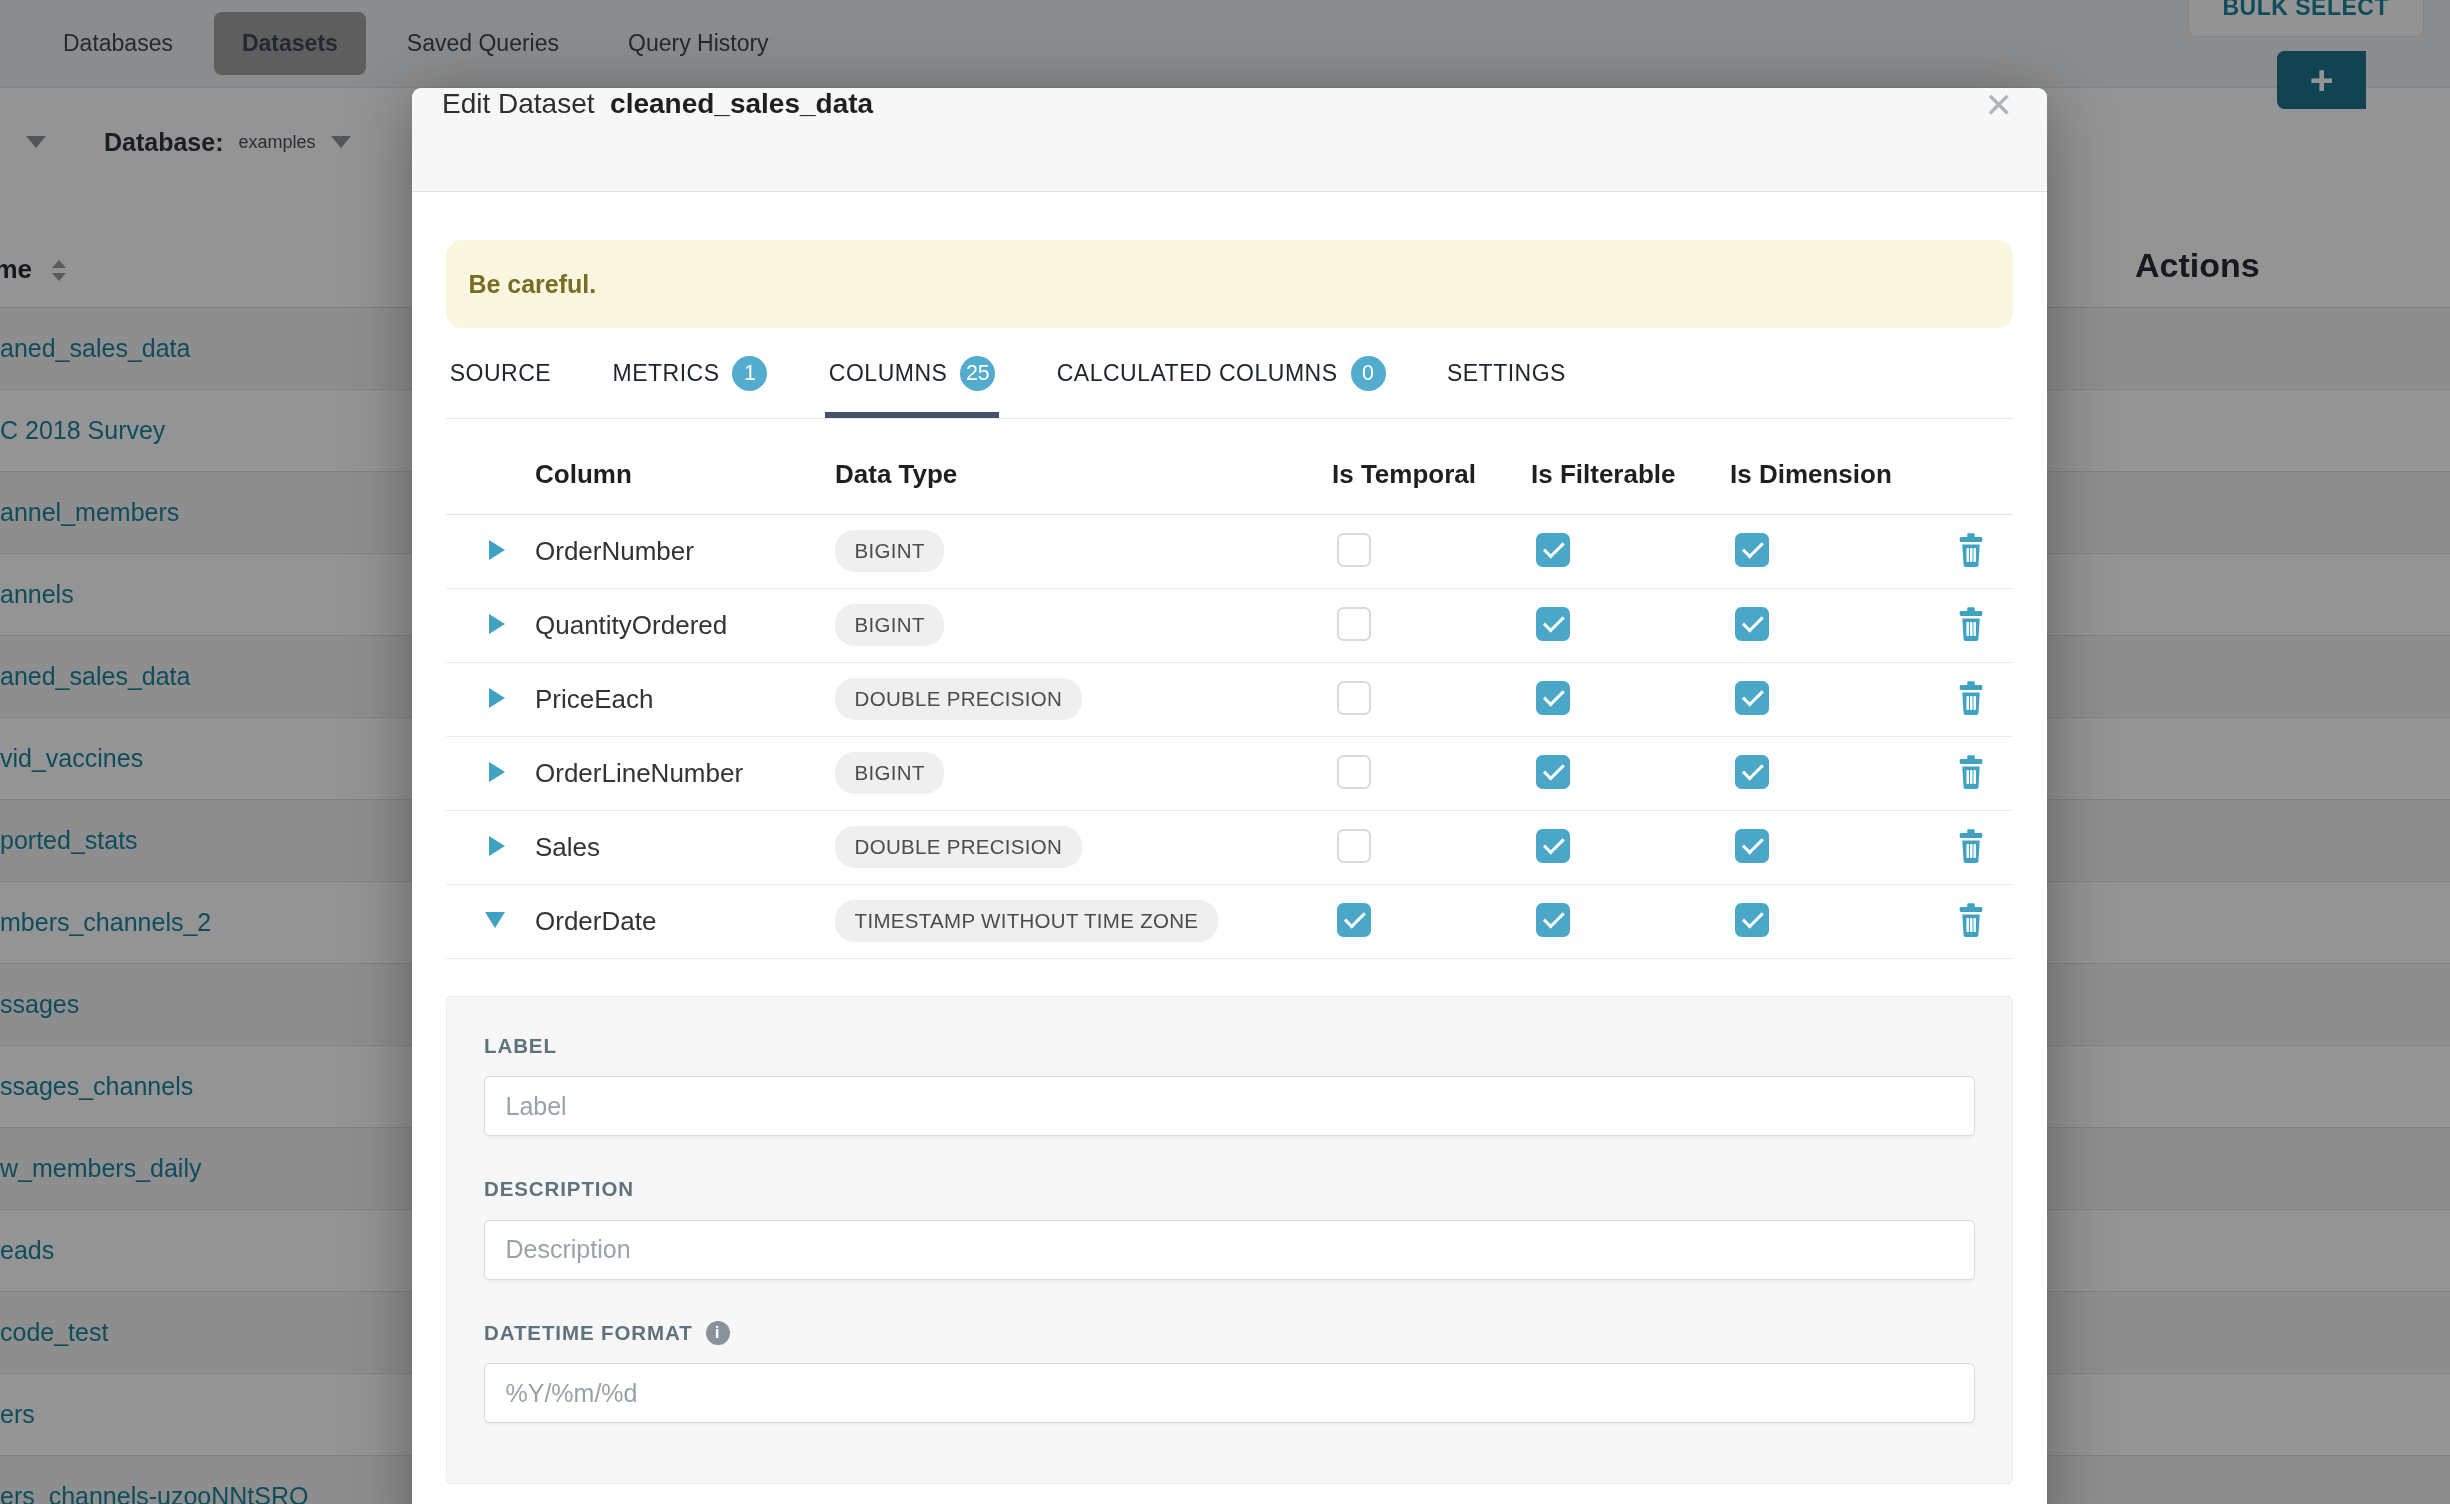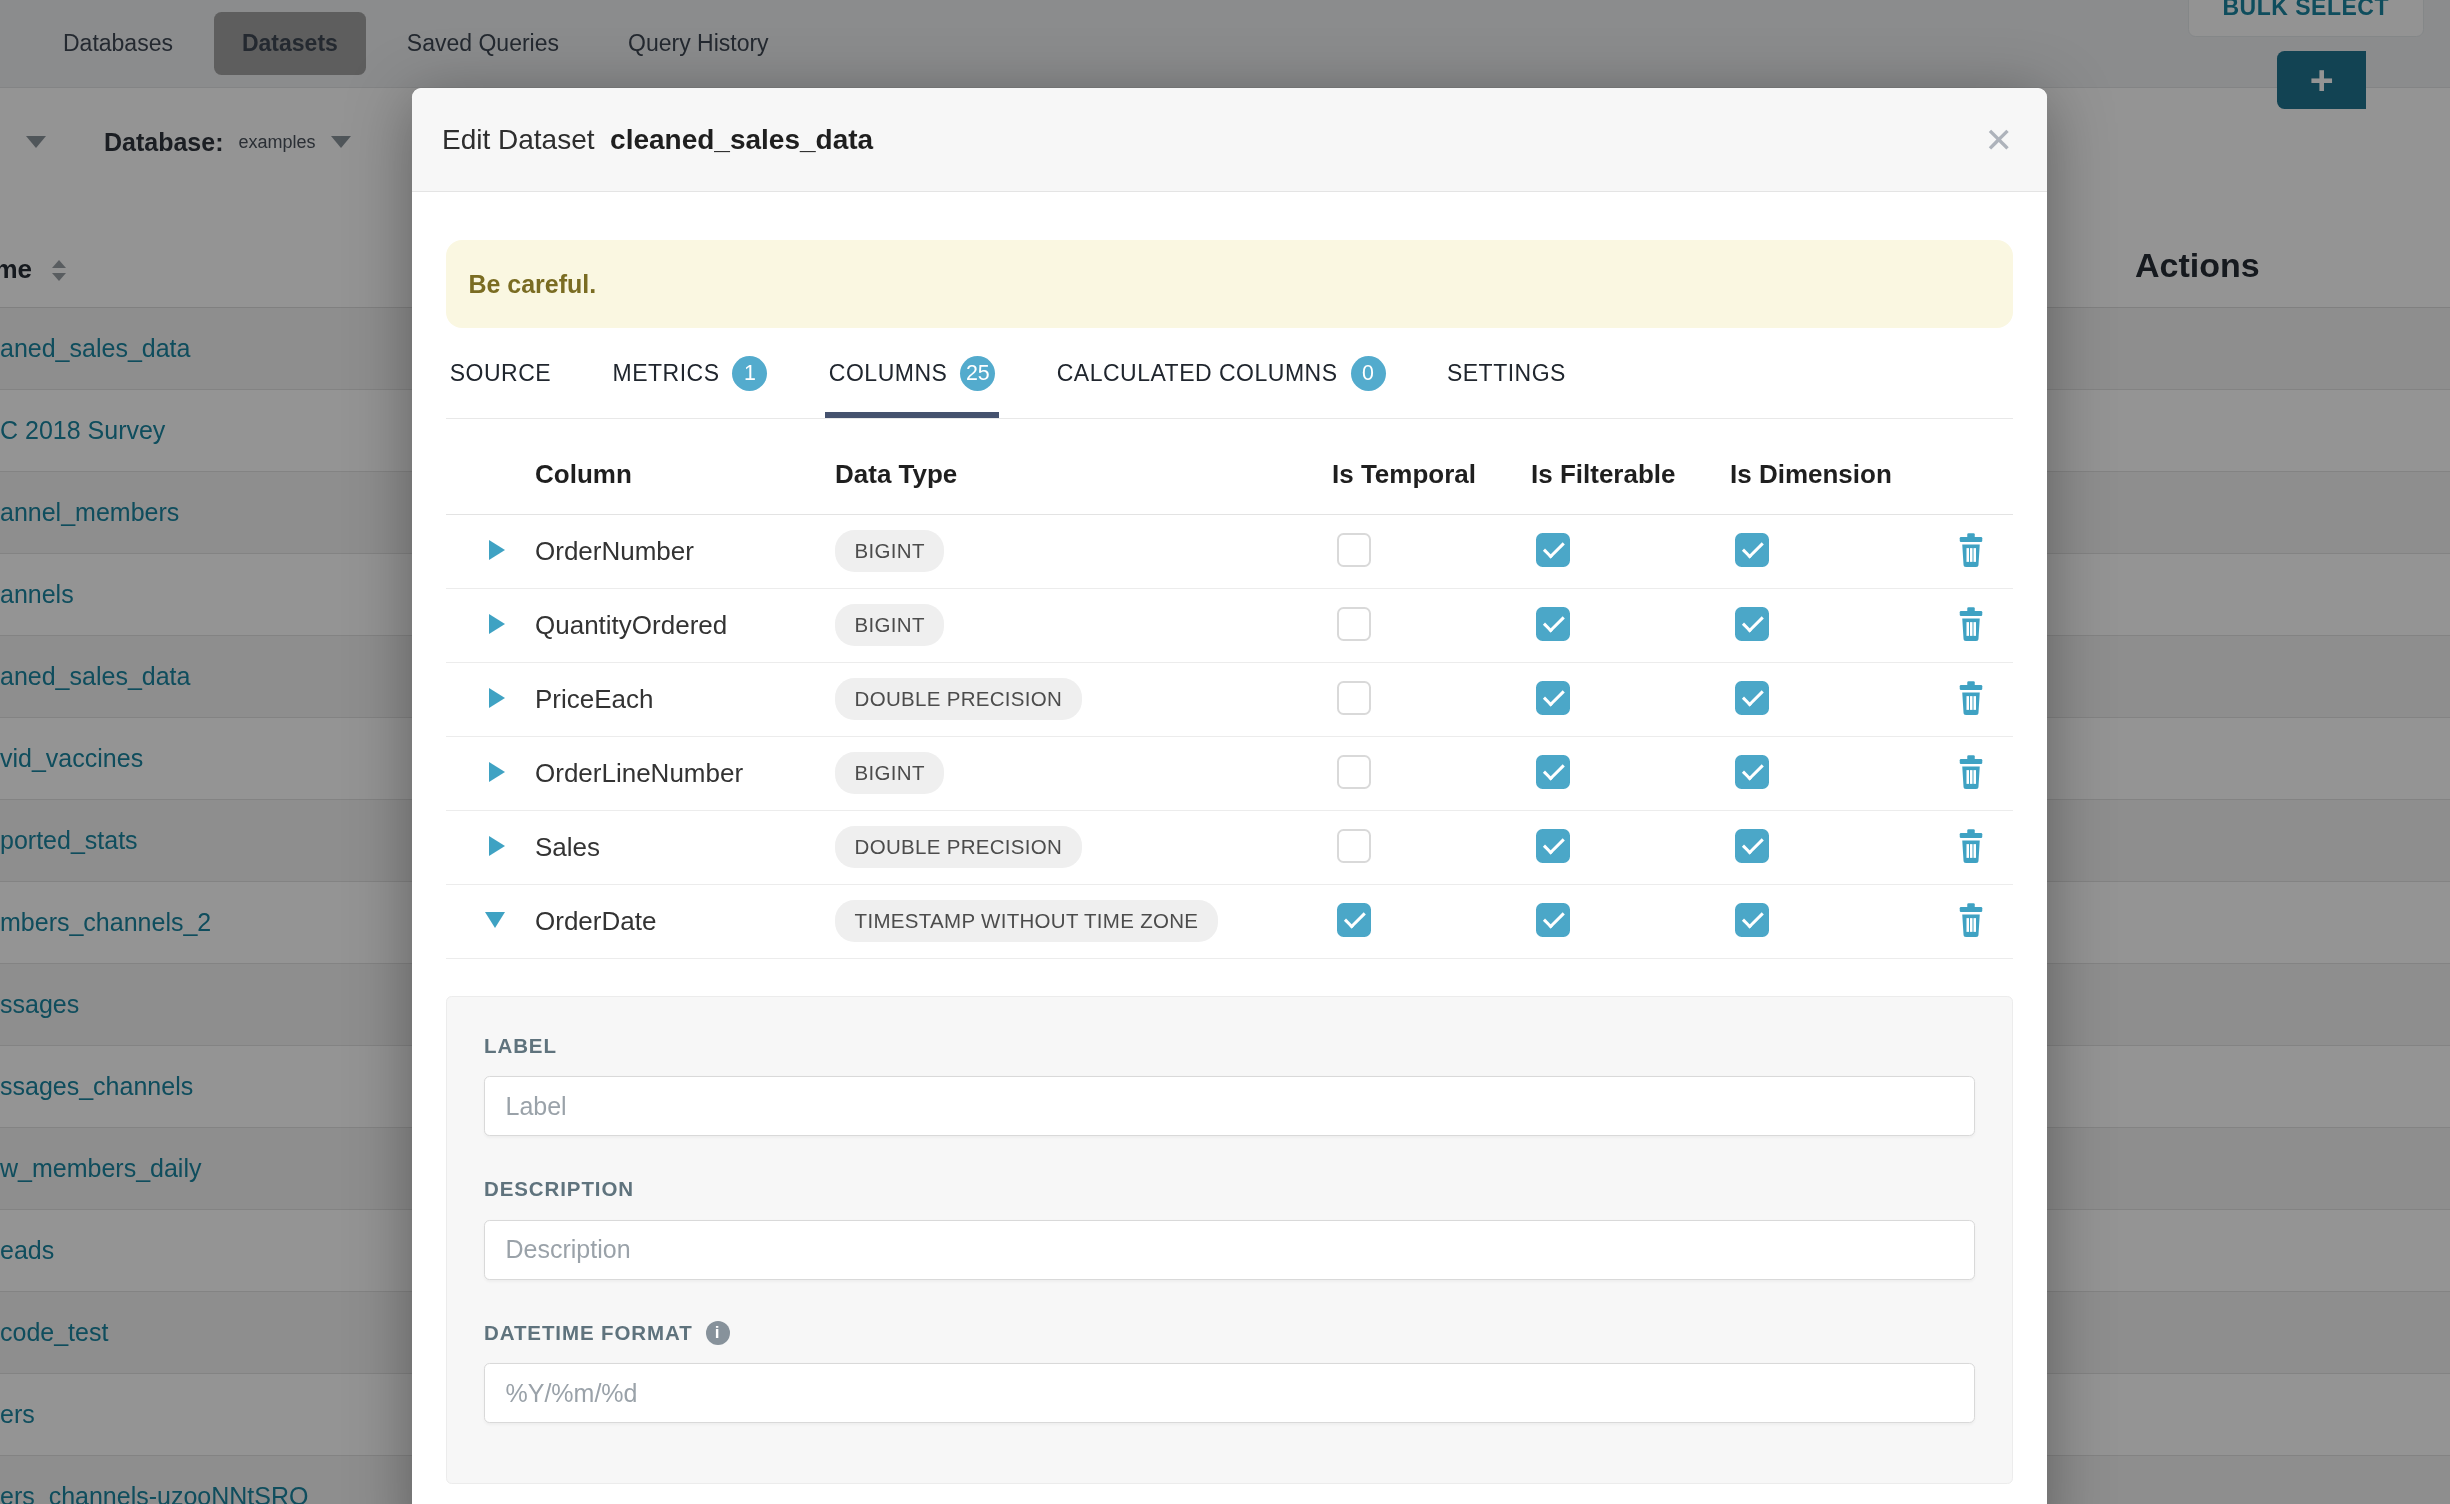--- a/index.html
+++ b/index.html
@@ -38,21 +38,21 @@
   .bg-row:nth-child(odd) { background:#f4f4f4; }
   .bg-link { font-size:25px; color:#1a85a0; text-decoration:none; cursor:pointer; }
 
   
   .overlay { position:absolute; inset:0; background:rgba(0,0,0,0.42); }
 
   
   .modal { position:absolute; left:412px; top:88px; width:1635px; height:1454px; background:#fff;
            border-radius:9.3px 9.3px 0 0; box-shadow:0 11.2px 65px rgba(0,0,0,.35); overflow:hidden; }
   .modal-header { height:104px; background:#f7f7f7; border-bottom:0.9px solid #e4e4e4; border-radius:9.3px 9.3px 0 0;
-                  display:flex; align-items:center; justify-content:space-between; padding:0 34px 0 30px; }
+                  display:flex; align-items:flex-start; justify-content:space-between; padding:0 34px 0 30px; }
   .modal-title { font-size:28px; font-weight:normal; color:#2e2e2e; }
   .modal-title b { font-weight:bold; color:#1f1f1f; }
   .modal-close { font-size:34px; color:#aeb3bb; cursor:pointer; line-height:1; }
   .modal-body { padding:48px 34px 0 34px; }
 
   .warning { height:88px; background:#faf7e1; border-radius:16px; display:flex; align-items:center;
              padding:0 22.4px; font-size:25px; color:#7a6c22; white-space:nowrap; }
   .warning b { font-weight:bold; margin-right:9.3px; }
 
   .tabs { margin-top:28px; display:flex; gap:54px; border-bottom:0.9px solid #e8e8e8; }

